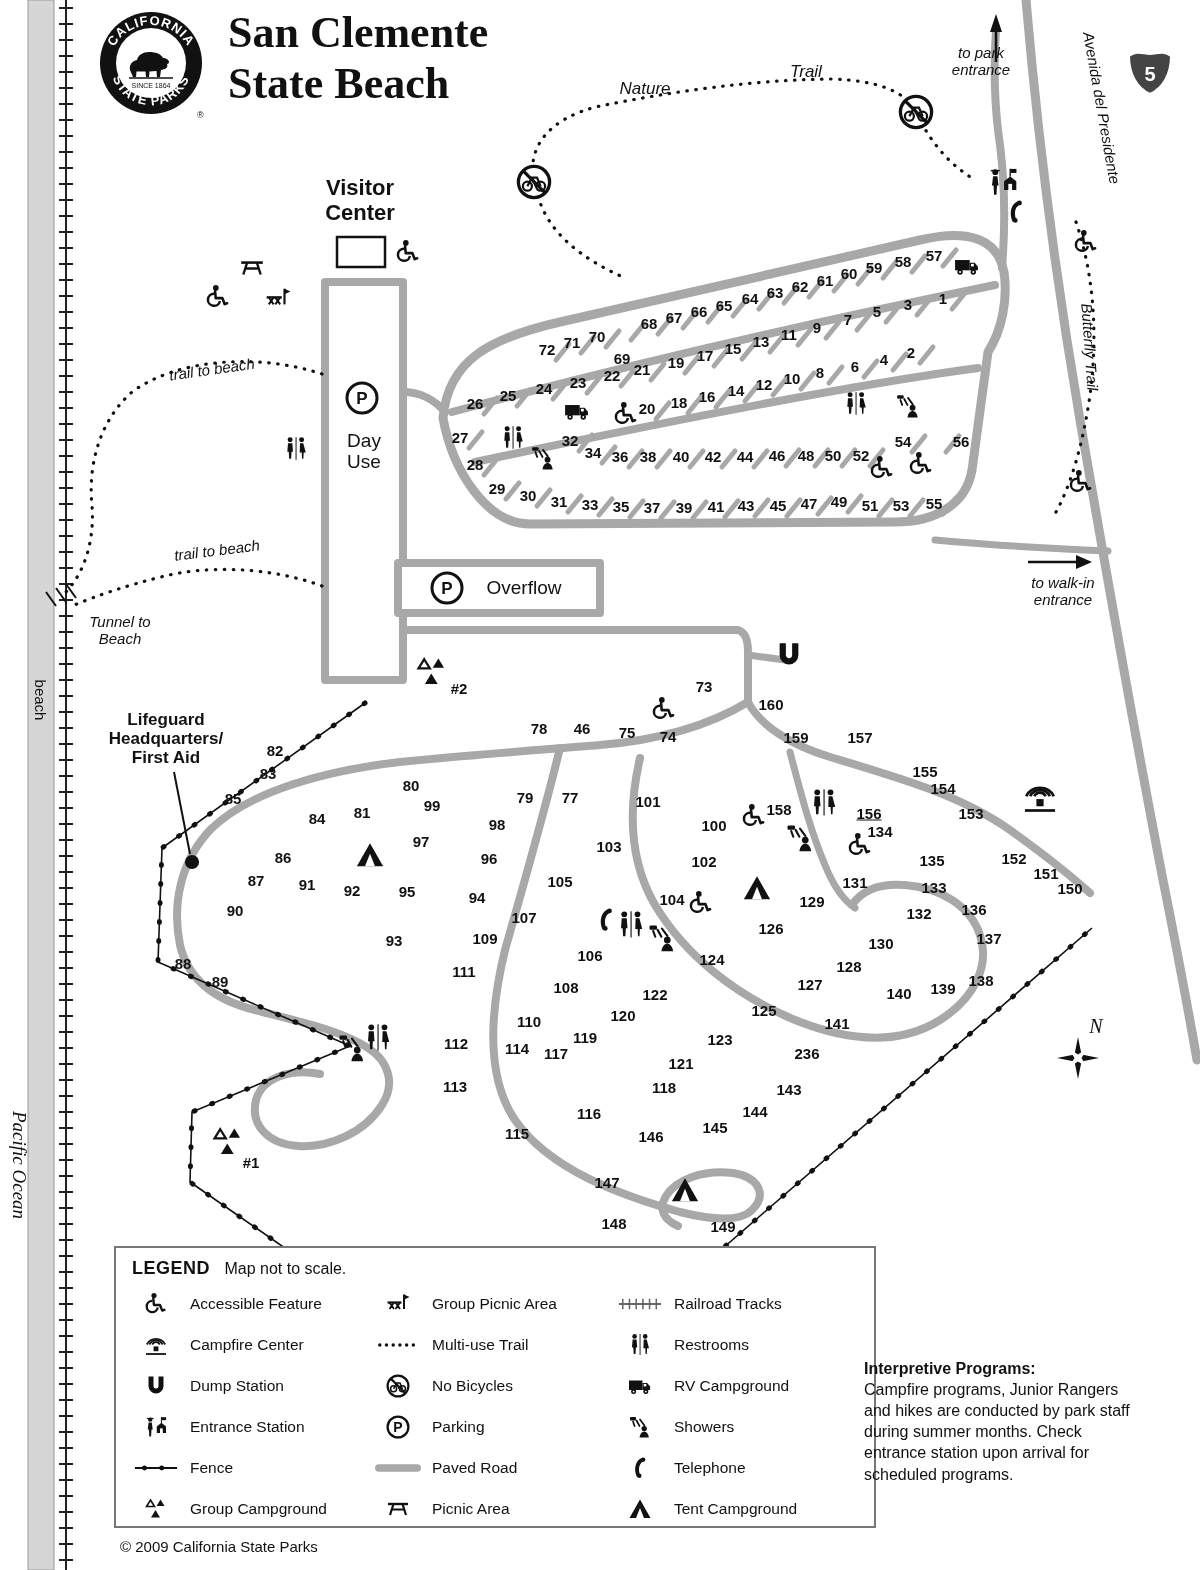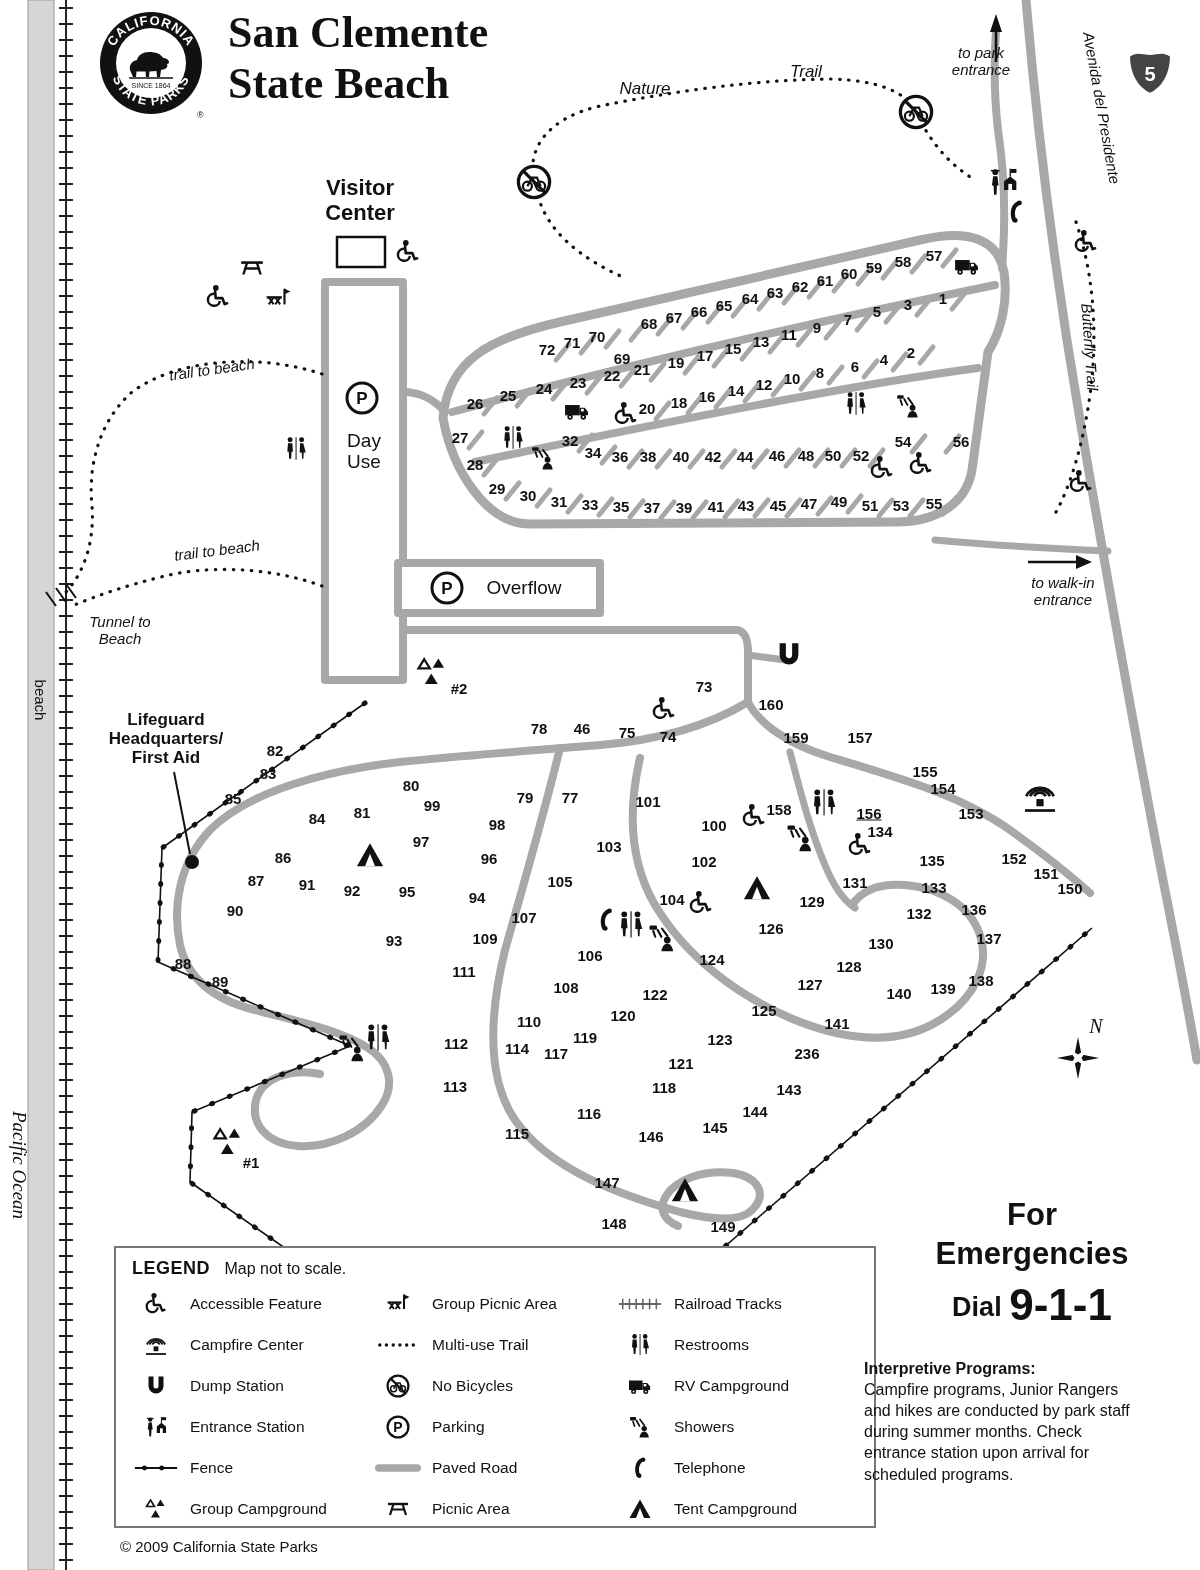--- a/index.html
+++ b/index.html
@@ -704,27 +704,19 @@
               <svg width="24" height="24">
                 <use href="#sym-tent" width="24" height="24"></use>
               </svg>
             </span>
             <span>Tent Campground</span>
           </div>
         </div>
       </div>
   </div>
 
-  <div id="emerg">
-    <div class="l1">For</div>
-    <div class="l2">Emergencies</div>
-    <div class="l3">
-      <span>Dial</span>
-      <span class="nine">9-1-1</span>
-    </div>
-  </div>
   <div id="interp">
     <div class="ih">Interpretive Programs:</div>
     <div>Campfire programs, Junior Rangers and hikes are conducted by park staff during summer months. Check entrance station upon arrival for scheduled programs.</div>
   </div>
 
   <div id="copyright">© 2009 California State Parks</div>
 </div>
 
 </body></html>

